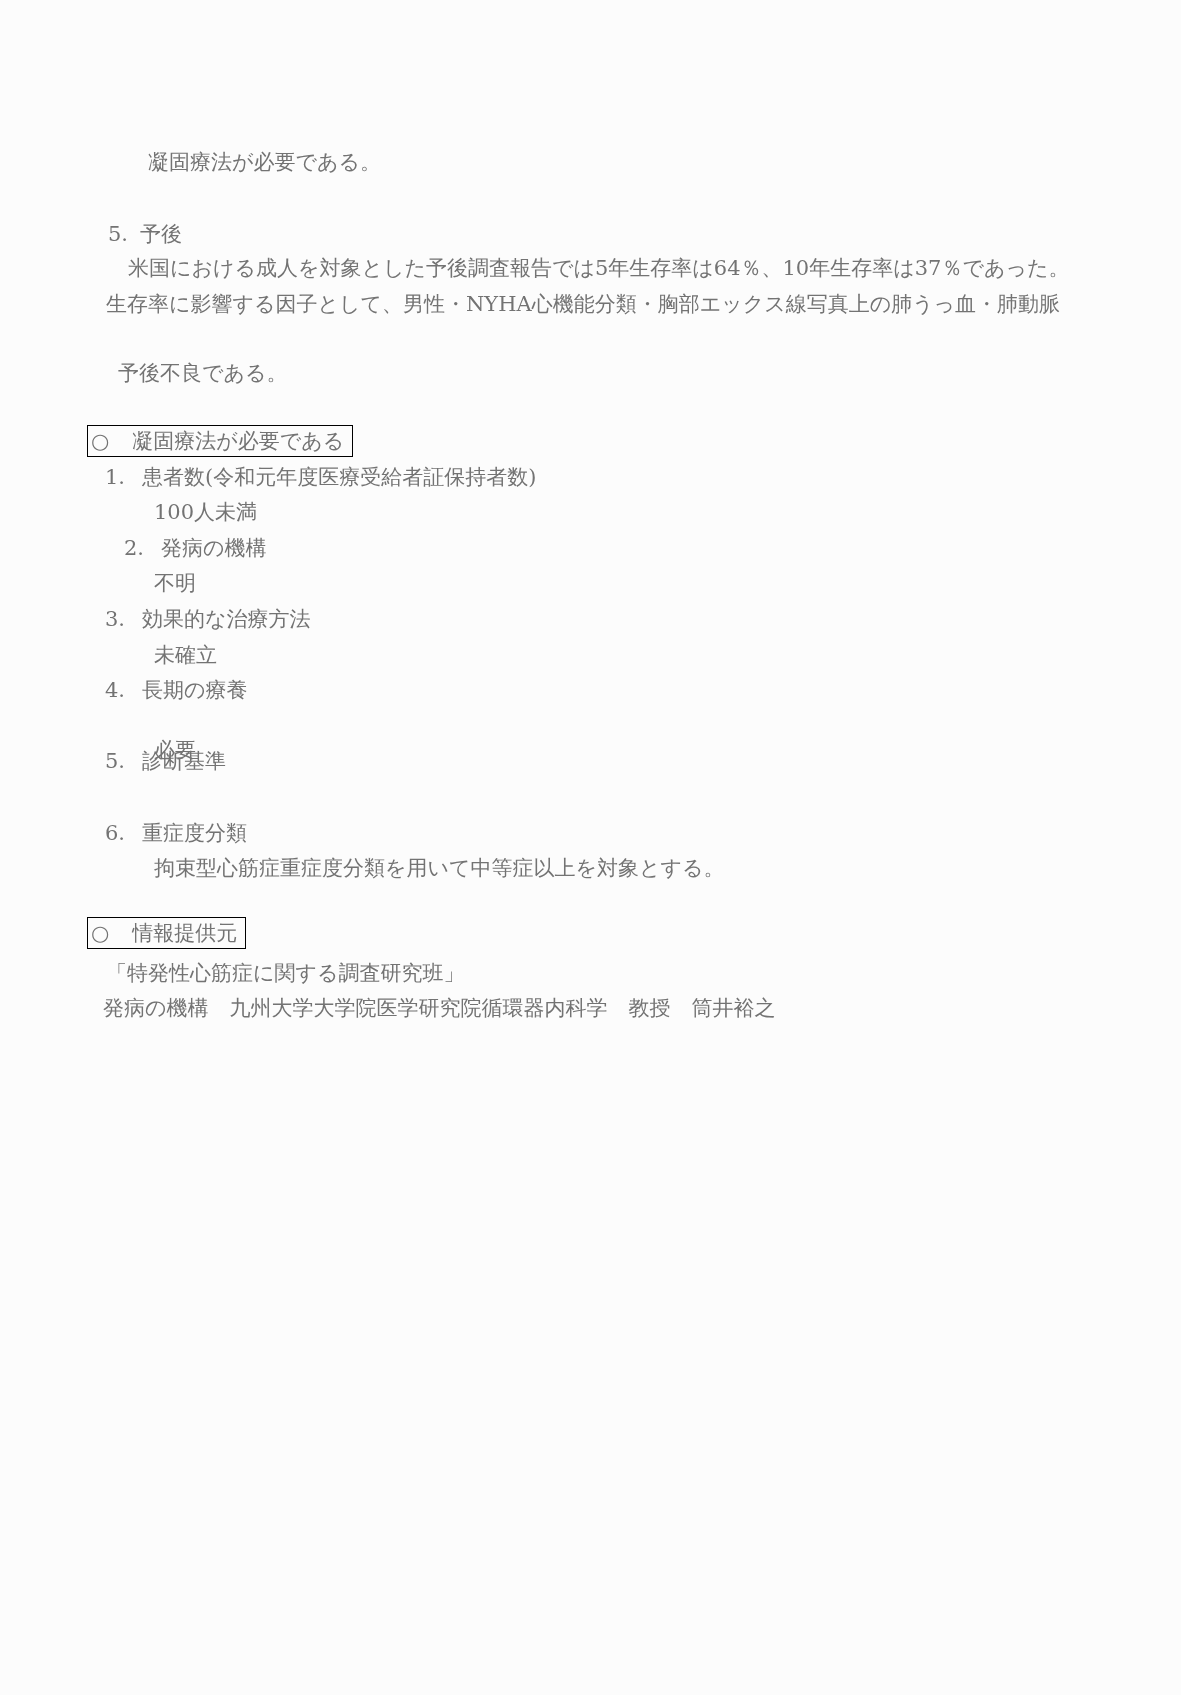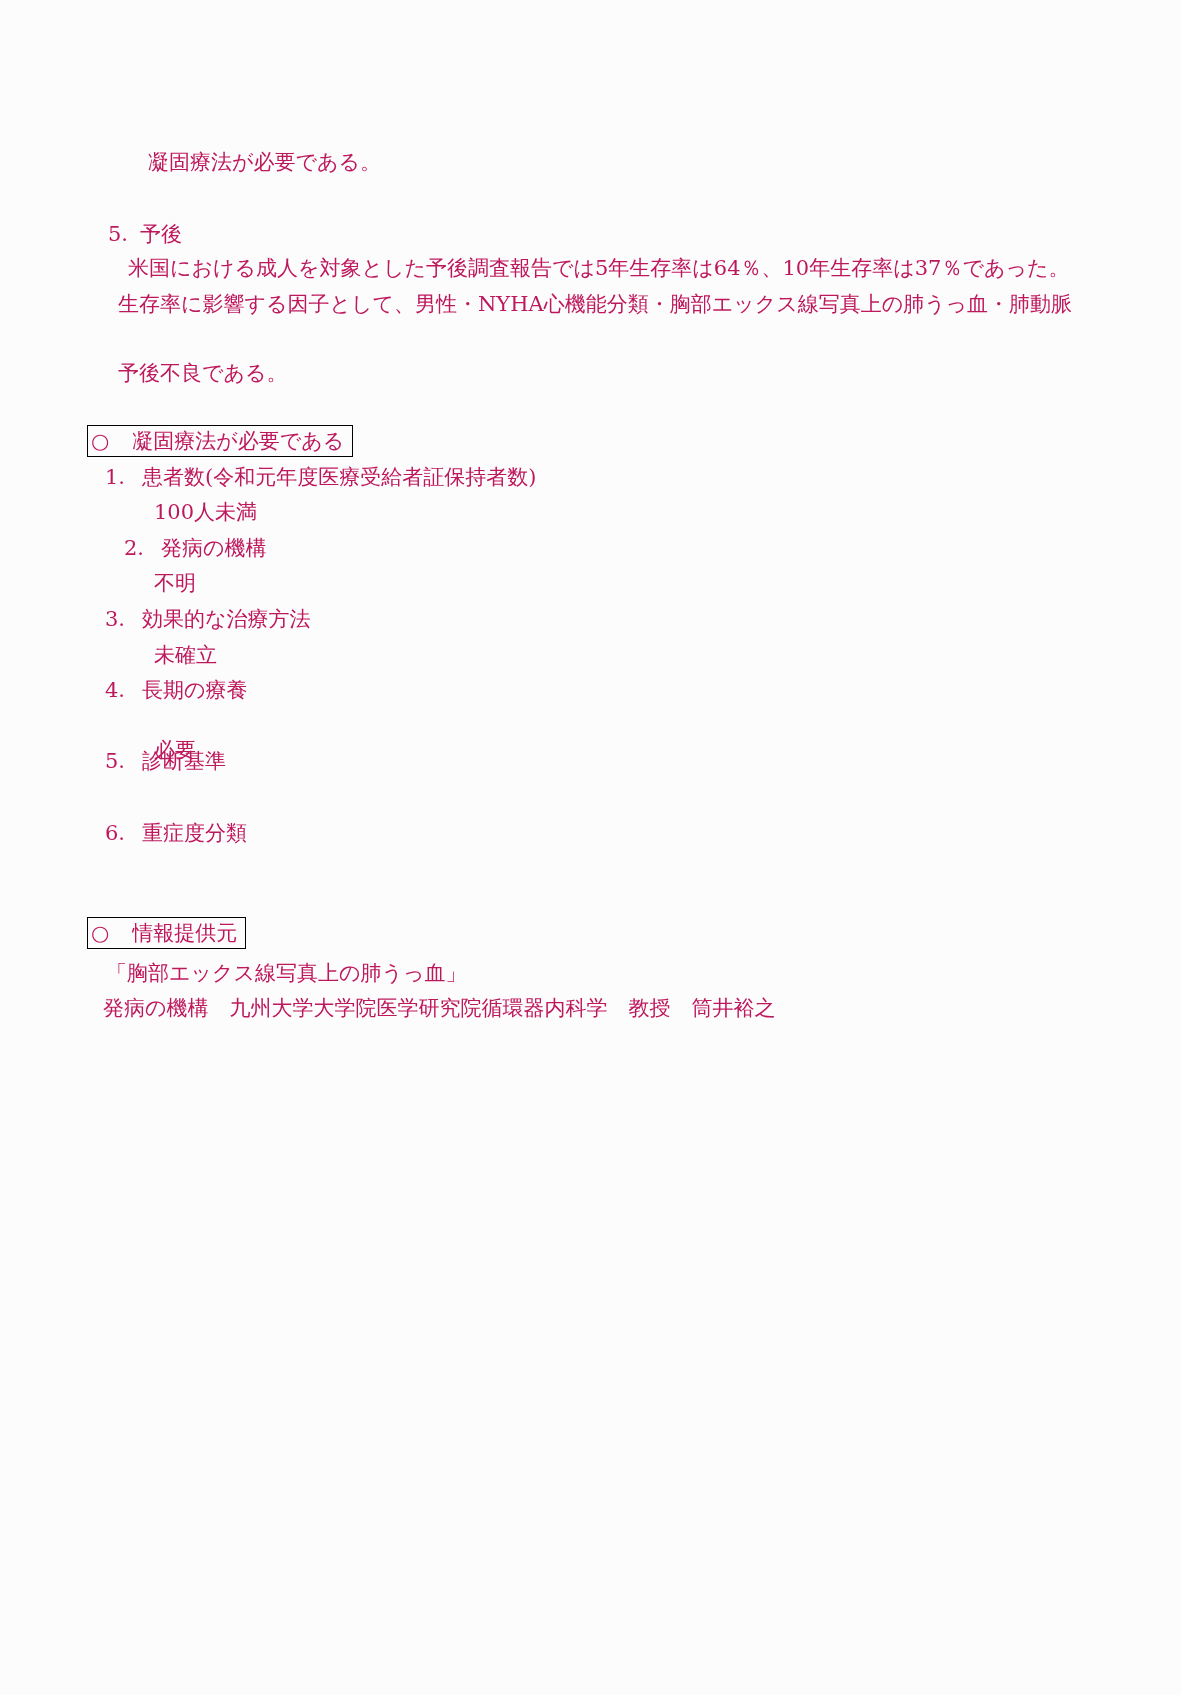--- a/index.html
+++ b/index.html
@@ -10,21 +10,21 @@
     width: 1181px;
     height: 1695px;
     background: #fcfcfc;
     overflow: hidden;
   }
   .page {
     position: relative;
     width: 1181px;
     height: 1695px;
     background: #fcfcfc;
-    color: #be185d;
+    color: #737373;
     font-family: "DejaVu Serif", "Liberation Serif", serif;
     font-size: 21px;
     line-height: 24px;
   }
   .line {
     position: absolute;
     white-space: pre;
   }
   
   .inum {
@@ -54,21 +54,21 @@
 </head>
 <body>
 
 <div class="page">
 
   <div class="line" style="left:148px; top:150px;">凝固療法が必要である。</div>
 
   <div class="line" style="left:108px; top:222px;"><span class="hnum">5.</span><span>予後</span></div>
 
   <div class="line" style="left:128px; top:256px;">米国における成人を対象とした予後調査報告では5年生存率は64％、10年生存率は37％であった。</div>
-  <div class="line" style="left:118px; top:292px;text-align:center;">生存率に影響する因子として、男性・NYHA心機能分類・胸部エックス線写真上の肺うっ血・肺動脈</div>
+  <div class="line" style="left:106px; top:292px;text-align:center;">生存率に影響する因子として、男性・NYHA心機能分類・胸部エックス線写真上の肺うっ血・肺動脈</div>
   <div class="line" style="left:118px; top:361px;">予後不良である。</div>
 
   <div class="hbox" style="left:87px; top:425px;">
     <span class="marker">○</span><span>凝固療法が必要である</span>
   </div>
 
   <div class="line" style="left:105px; top:465px;"><span class="inum">1.</span><span>患者数(令和元年度医療受給者証保持者数)</span></div>
   <div class="line" style="left:154px; top:500px;">100人未満</div>
 
   <div class="line" style="left:105px; top:536px;margin-left:19px;"><span class="inum">2.</span><span>発病の機構</span></div>
@@ -76,21 +76,22 @@
 
   <div class="line" style="left:105px; top:607px;"><span class="inum">3.</span><span>効果的な治療方法</span></div>
   <div class="line" style="left:154px; top:643px;">未確立</div>
 
   <div class="line" style="left:105px; top:678px;"><span class="inum">4.</span><span>長期の療養</span></div>
   <div class="line" style="left:154px; top:714px;margin-top:24px;">必要</div>
 
   <div class="line" style="left:105px; top:749px;"><span class="inum">5.</span><span>診断基準</span></div>
 
   <div class="line" style="left:105px; top:821px;"><span class="inum">6.</span><span>重症度分類</span></div>
+  <div class="line" style="left:154px; top:856px;">拘束型心筋症重症度分類を用いて中等症以上を対象とする。</div>
 
   <div class="hbox" style="left:87px; top:917px;">
     <span class="marker">○</span><span>情報提供元</span>
   </div>
 
-  <div class="line" style="left:106px; top:961px;">「胸部エックス線写真上の肺うっ血」</div>
+  <div class="line" style="left:106px; top:961px;">「特発性心筋症に関する調査研究班」</div>
   <div class="line" style="left:103px; top:996px;">発病の機構　九州大学大学院医学研究院循環器内科学　教授　筒井裕之</div>
 
 </div>
 
 </body></html>

